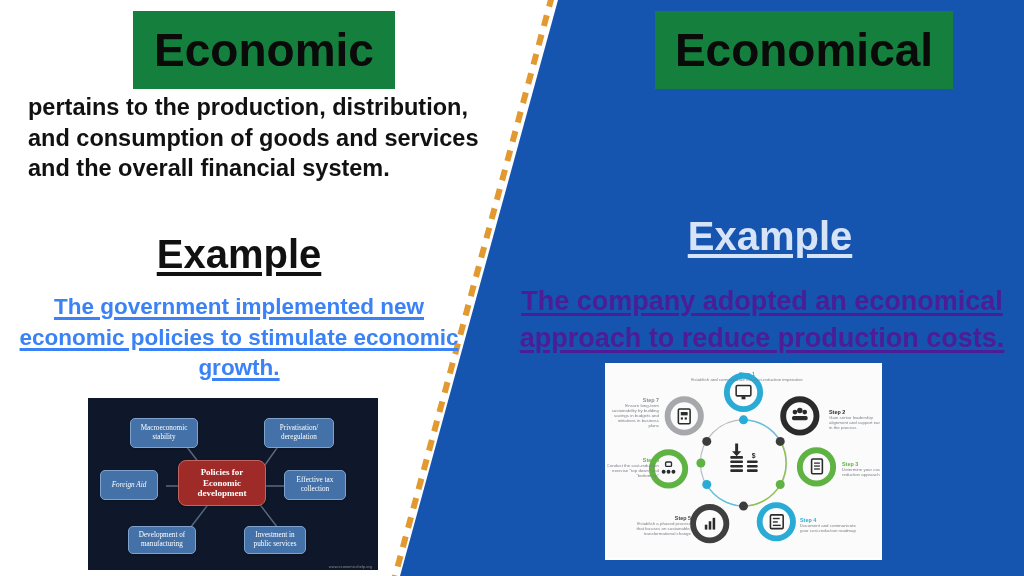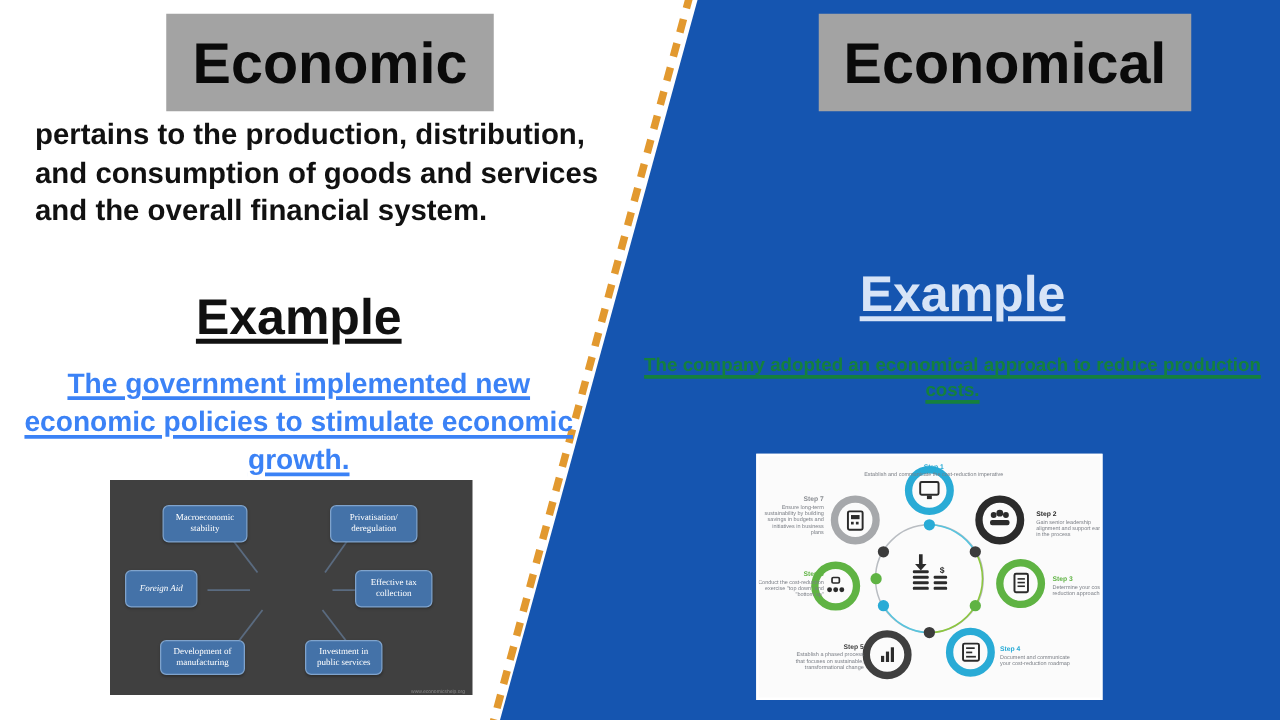--- a/index.html
+++ b/index.html
@@ -25,21 +25,21 @@
   .watermark{
     position:absolute;z-index:2;left:478px;top:196px;width:520px;
     font-weight:700;color:rgba(255,255,255,0.085);
     font-size:86px;letter-spacing:-2px;line-height:0.92;
     user-select:none;
   }
   .watermark .wm2{font-size:26px;font-weight:600;letter-spacing:0px;display:block;margin-top:4px;}
 
   
   .title-box{
-    position:absolute;z-index:5;background:#a3a3a3;
+    position:absolute;z-index:5;background:#15803d;
     display:flex;align-items:center;justify-content:center;
     color:#0a0a0a;font-weight:700;
   }
   #title-left{left:133px;top:11px;width:262px;height:78px;font-size:46px;}
   #title-right{left:655px;top:11px;width:298px;height:78px;font-size:46px;}
 
   
   .def{
     position:absolute;z-index:5;font-weight:700;line-height:1.30;
   }
@@ -51,24 +51,24 @@
     text-underline-offset:4px;text-decoration-thickness:4px;
   }
   #ex-head-left{left:0px;top:232px;width:478px;text-align:center;font-size:40px;color:#111;}
   #ex-head-right{left:560px;top:214px;width:420px;text-align:center;font-size:40px;color:#D7E4F7;}
 
   .example-text{
     position:absolute;z-index:5;font-weight:700;line-height:1.36;text-align:center;
     text-decoration:underline;text-underline-offset:3px;text-decoration-thickness:2.5px;
   }
   #ex-text-left{left:10px;top:292px;width:458px;font-size:22.5px;color:#3b82f6;}
-  #ex-text-right{left:512px;top:283px;width:500px;font-size:15px;color:#15803d;text-align:center;}
-
-  
-  #diagram-left{position:absolute;z-index:5;left:88px;top:384px;width:290px;height:172px;background:#404040;}
+  #ex-text-right{left:512px;top:283px;width:500px;font-size:27px;color:#4c1d95;text-align:center;}
+
+  
+  #diagram-left{position:absolute;z-index:5;left:88px;top:398px;width:290px;height:172px;background:#0f172a;}
   .ml-node{
     position:absolute;border-radius:5px;display:flex;align-items:center;justify-content:center;
     text-align:center;color:#fff;font-family:"Liberation Serif", serif;font-size:7.2px;line-height:1.22;
     padding:2px 3px;box-sizing:border-box;
   }
   .ml-blue{background:#4472A8;border:1px solid #7FA3CC;box-shadow:0 1px 2px rgba(0,0,0,.25);}
   .ml-core{background:#9E2B28;border:1px solid #C46460;border-radius:8px;font-size:9px;font-weight:600;
            box-shadow:0 1px 3px rgba(0,0,0,.3);}
   #mlwm{position:absolute;right:6px;bottom:1px;font-size:4px;color:#8a8a8a;font-family:"Liberation Sans",sans-serif;}
 
@@ -106,20 +106,21 @@
         <line x1="122" y1="104" x2="96" y2="138"></line>
         <line x1="170" y1="104" x2="196" y2="138"></line>
       </g>
     </svg>
     <div class="ml-node ml-blue" style="left:42px;top:20px;width:68px;height:30px;">Macroeconomic stability</div>
     <div class="ml-node ml-blue" style="left:176px;top:20px;width:70px;height:30px;">Privatisation/ deregulation</div>
     <div class="ml-node ml-blue" style="left:12px;top:72px;width:58px;height:30px;font-style:italic;">Foreign Aid</div>
     <div class="ml-node ml-blue" style="left:196px;top:72px;width:62px;height:30px;">Effective tax collection</div>
     <div class="ml-node ml-blue" style="left:40px;top:128px;width:68px;height:28px;">Development of manufacturing</div>
     <div class="ml-node ml-blue" style="left:156px;top:128px;width:62px;height:28px;">Investment in public services</div>
+    <div class="ml-node ml-core" style="left:90px;top:62px;width:88px;height:46px;">Policies for Economic development</div>
     <div id="mlwm">www.economicshelp.org</div>
   </div>
 
   <div class="title-box" id="title-right">Economical</div>
   <div class="example-head" id="ex-head-right">Example</div>
   <div class="example-text" id="ex-text-right">The company adopted an economical approach to reduce production costs.</div>
 
   <div id="diagram-right">
 
     <svg viewBox="0 0 277 197" width="273" height="193" style="position:absolute;left:0;top:0;">

